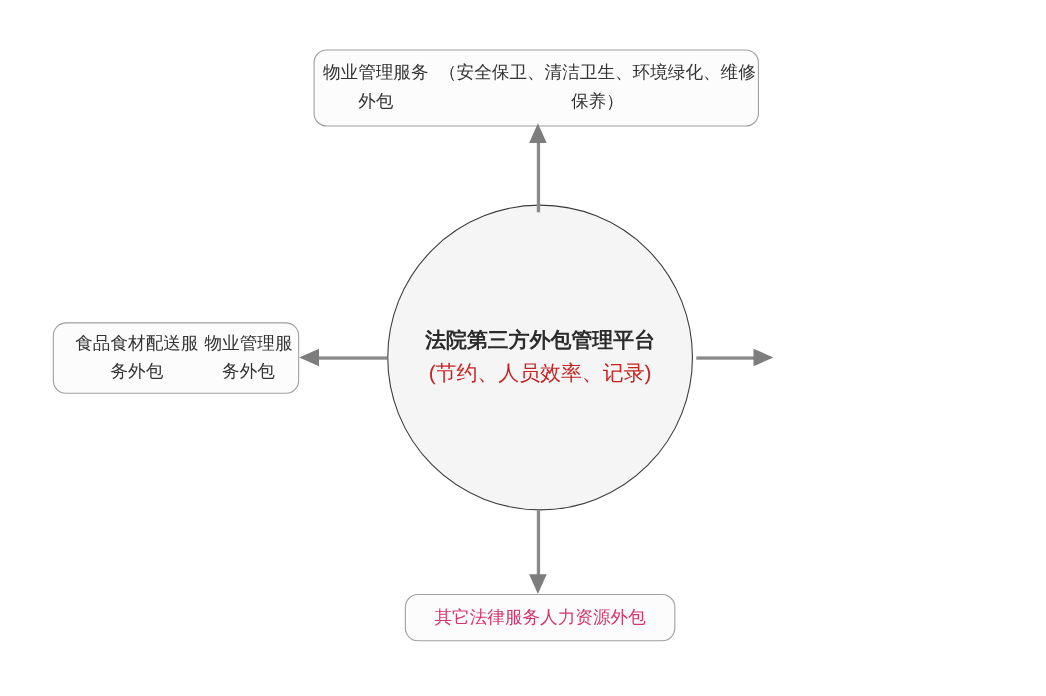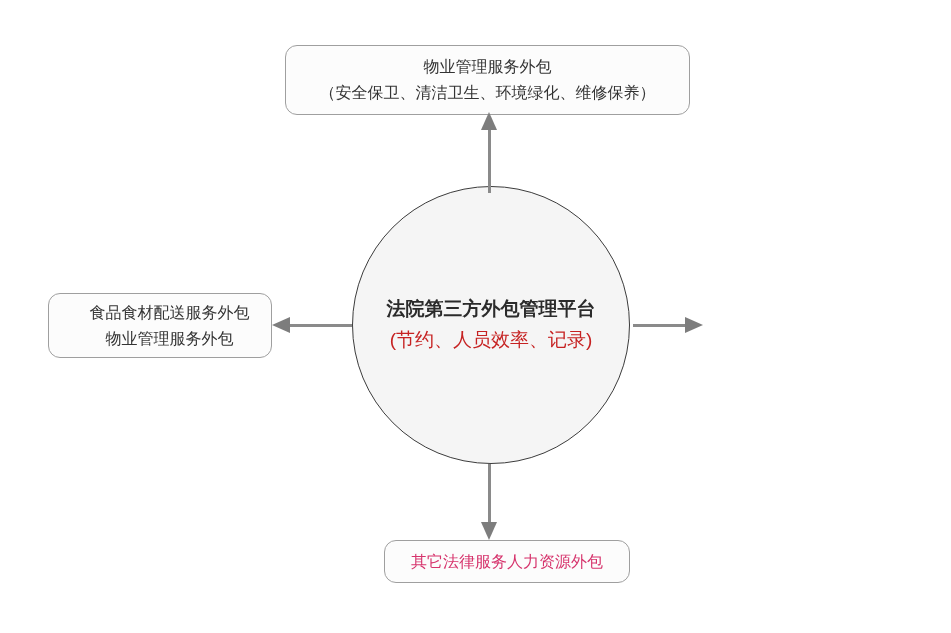--- a/index.html
+++ b/index.html
@@ -15,52 +15,51 @@
     background: #ffffff;
     overflow: hidden;
   }
   .node {
     position: absolute;
     box-sizing: border-box;
     border: 1px solid #9f9f9f;
     border-radius: 12px;
     background: #fcfcfc;
     display: flex;
-    flex-direction: column;
+    align-items: center;
     justify-content: center;
     text-align: center;
     color: #333333;
     font-size: 16px;
     line-height: 26px;
   }
   .node-top    { left: 285px; top: 45px;  width: 405px; height: 70px; }
   .node-left   { left: 48px;  top: 293px; width: 224px; height: 65px; padding-left: 19px; }
   .node-right  { left: 703px; top: 293px; width: 200px; height: 64px; }
-  .node-bottom { left: 384px; top: 540px; width: 246px; height: 43px; color: #d6336c; }
+  .node-bottom { left: 368px; top: 540px; width: 246px; height: 43px; color: #d6336c; }
 
   .circle {
     position: absolute;
     left: 352px; top: 186px;
     width: 278px; height: 278px;
     box-sizing: border-box;
     border: 1px solid #3c3c3c;
     border-radius: 50%;
     background: #f5f5f5;
     display: flex;
     flex-direction: column;
     align-items: center;
     justify-content: center;
     text-align: center;
   }
   .circle .title {
     font-size: 19px;
     font-weight: bold;
     color: #2b2b2b;
     line-height: 30px;
-    font-family: Liberation Mono, monospace;
   }
   .circle .subtitle {
     font-size: 19px;
     font-weight: normal;
     color: #c62222;
     line-height: 30px;
   }
 
   .arrow-line {
     position: absolute;

